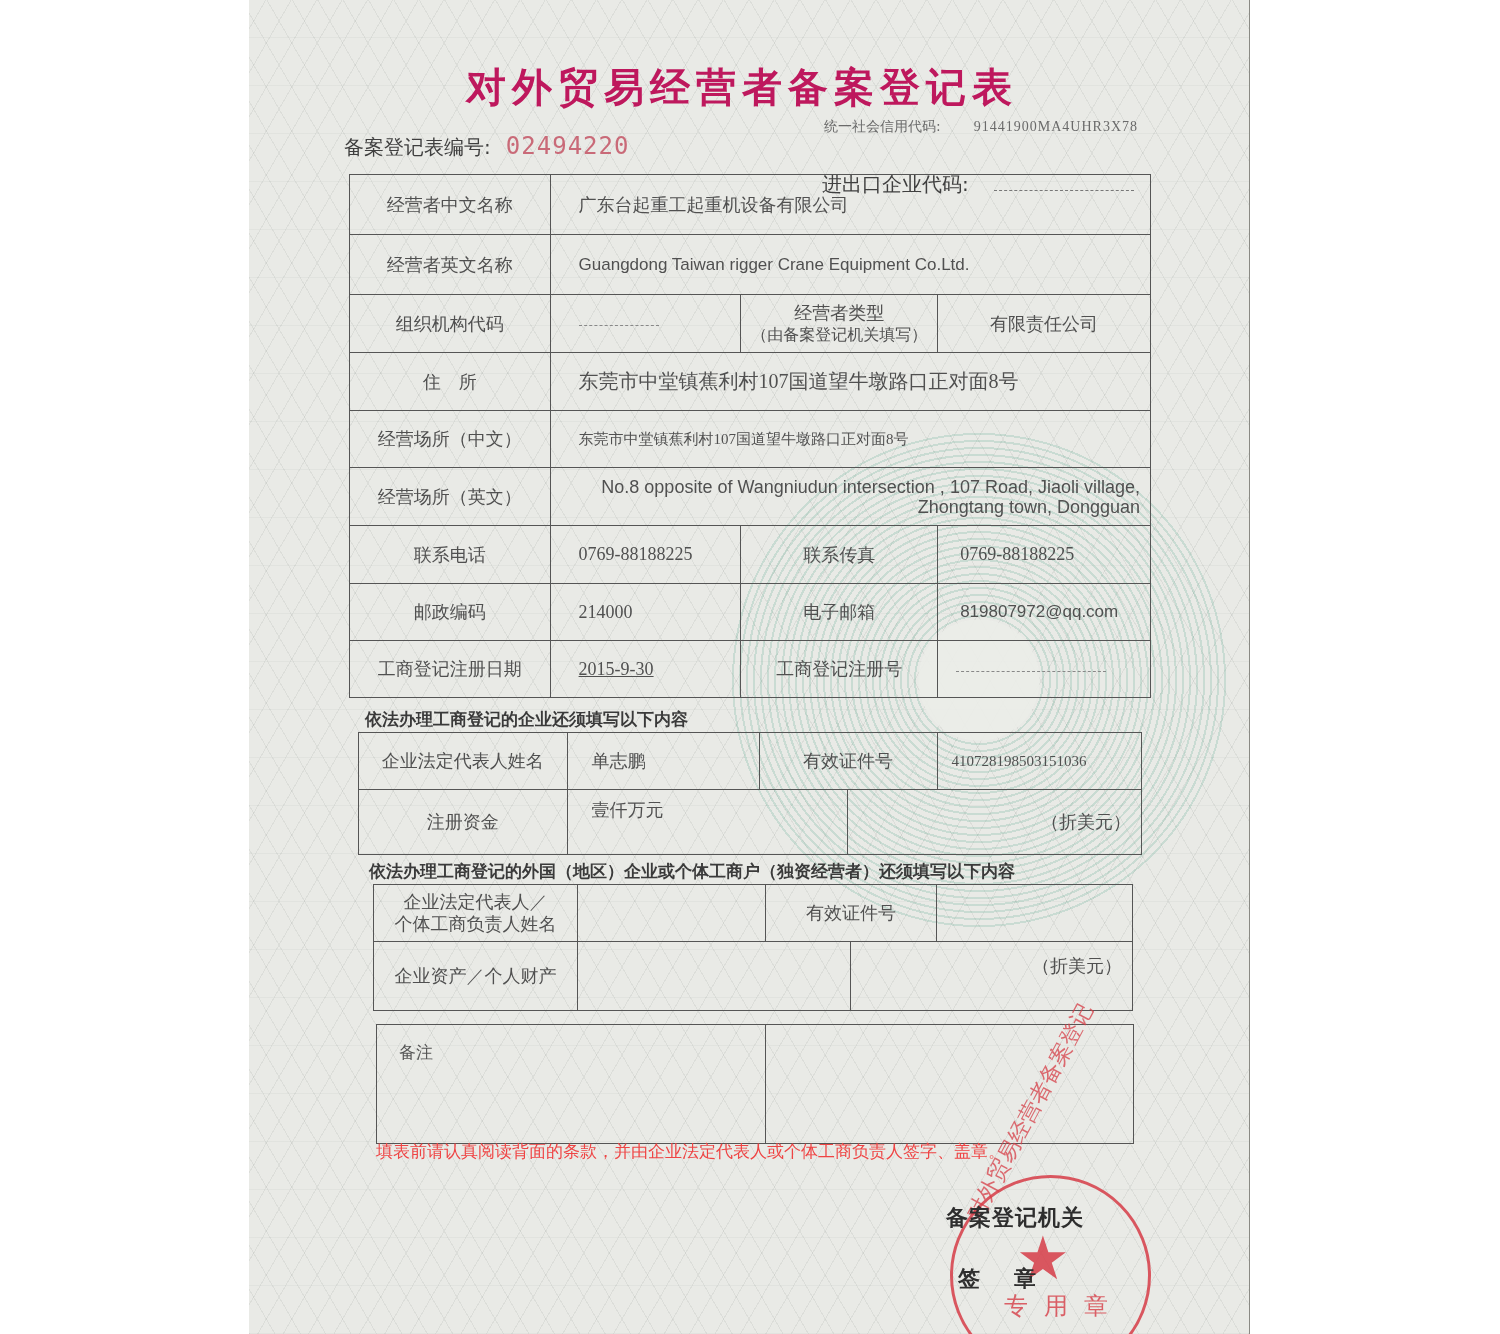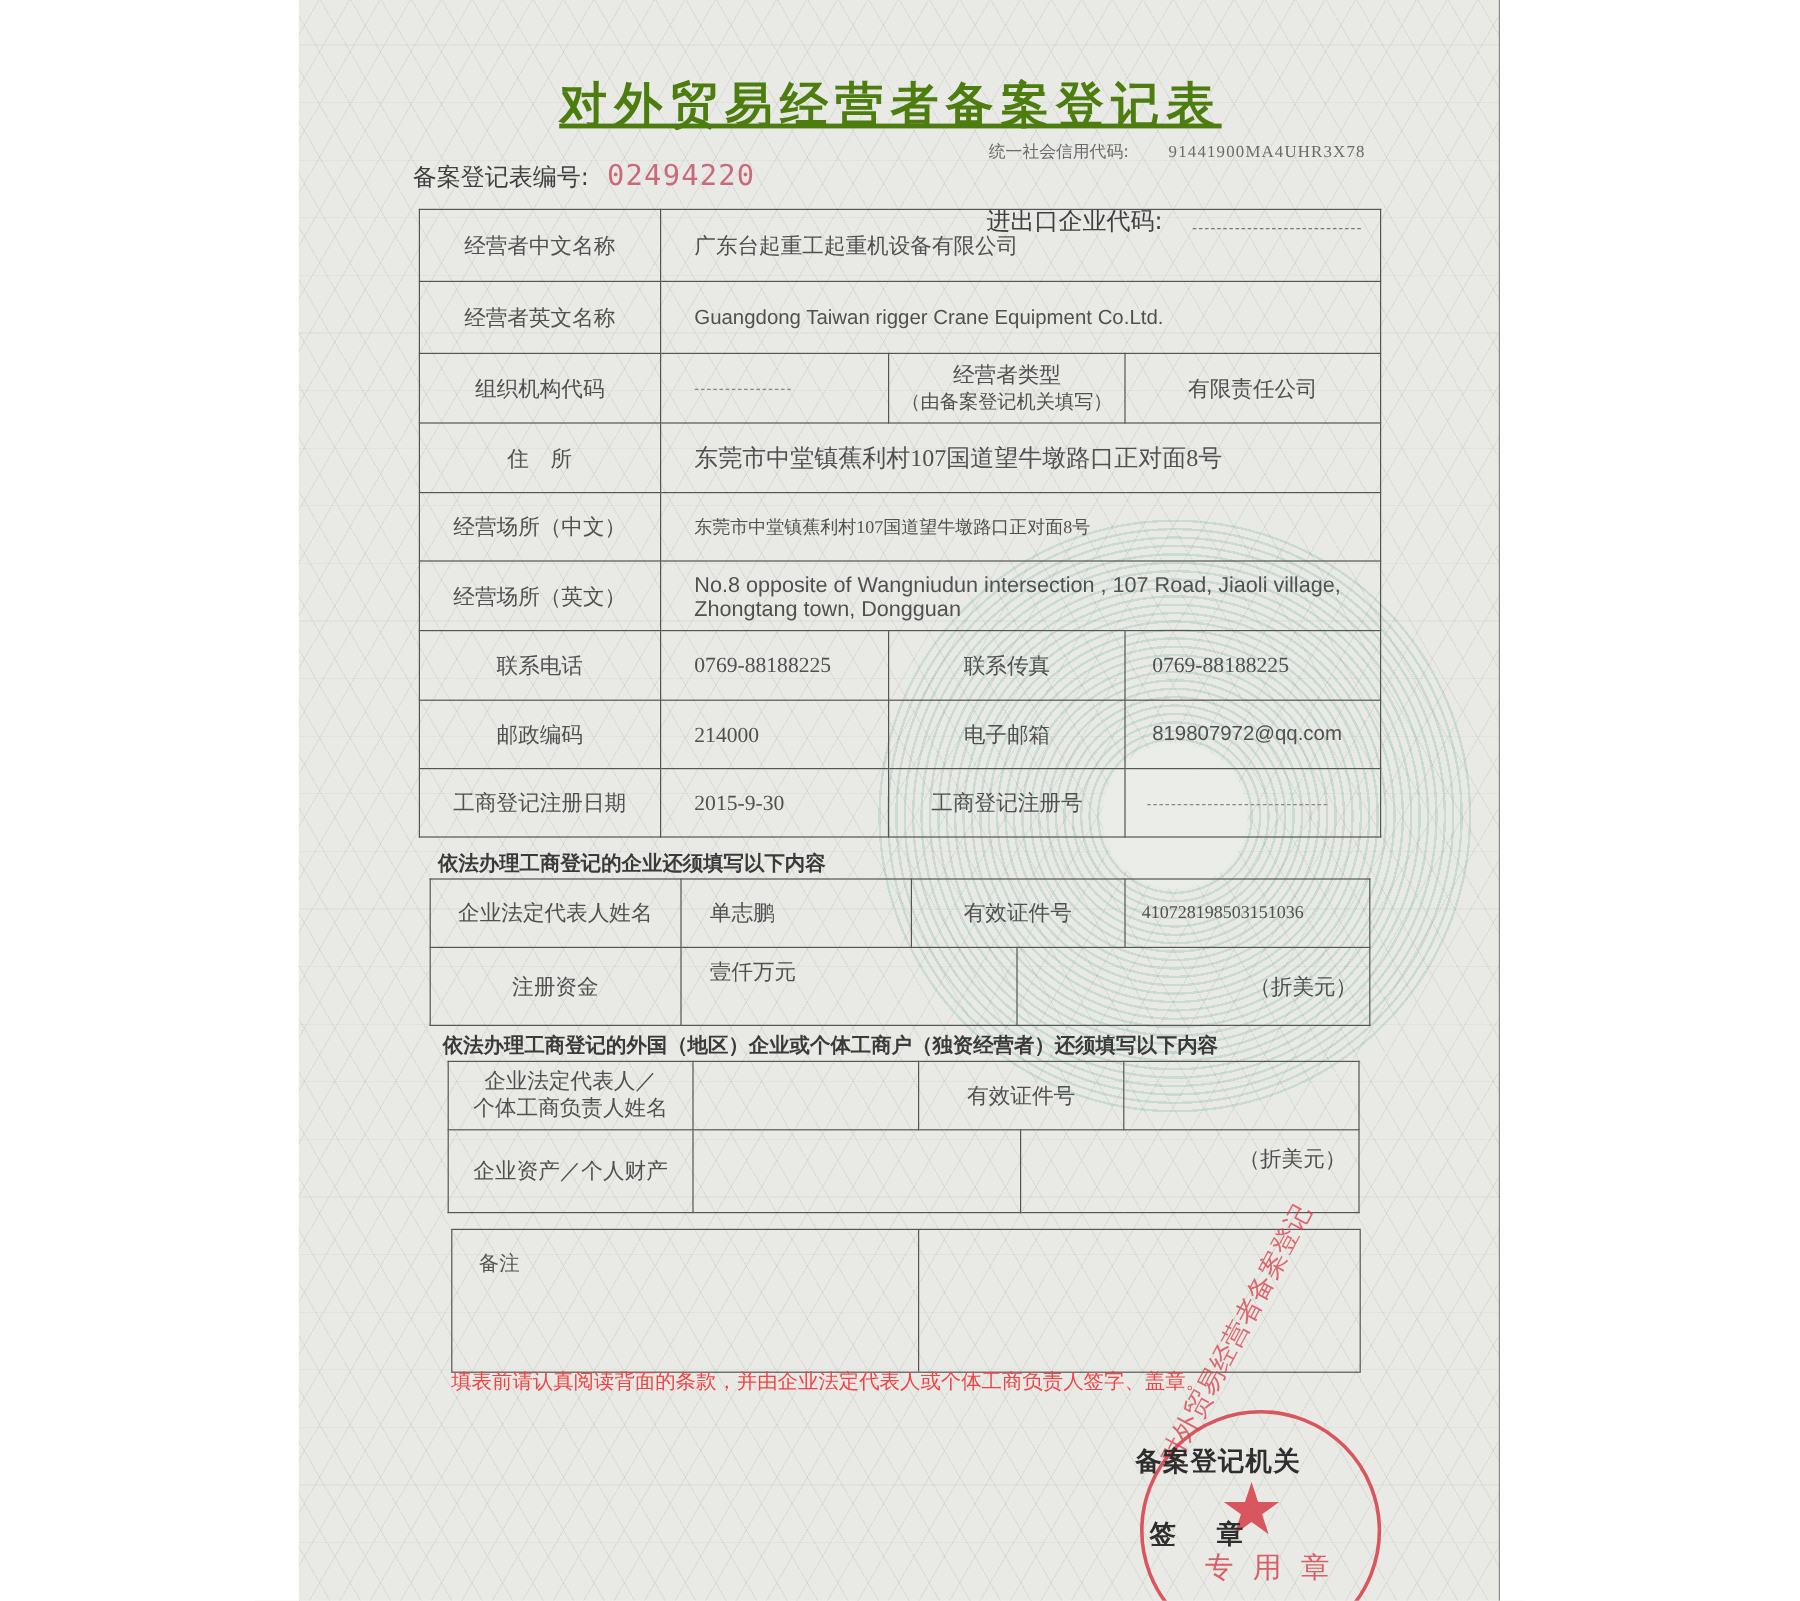--- a/index.html
+++ b/index.html
@@ -22,40 +22,39 @@
   .rosette {
     position: absolute; left: 480px; top: 430px; width: 500px; height: 500px;
     border-radius: 50%;
     background:
       radial-gradient(circle at 50% 50%, #eceee9 0 60px, transparent 61px),
       repeating-radial-gradient(circle at 50% 50%, rgba(70,160,130,0.22) 0 2px, transparent 2px 7px);
     opacity: 0.9;
   }
   .title {
     position: absolute; left: 466px; top: 60px; width: 560px;
-    font-size: 40px; font-weight: bold; letter-spacing: 6px; color: #4d7c0f;
+    font-size: 40px; font-weight: bold; letter-spacing: 6px; color: #be185d;
     white-space: nowrap;
-    text-decoration: underline;
   }
   .hdr { position: absolute; white-space: nowrap; }
   .hdr-label { font-size: 20px; color: #3f3f3f; }
   .hdr-num { font-size: 24px; color: #c96a78; font-family: "DejaVu Sans Mono", monospace; letter-spacing: 1px; }
   .hdr-small { font-size: 14px; color: #6a6a6a; }
   .hdr-code { font-size: 14px; color: #6a6a6a; font-family: "Liberation Serif", serif; letter-spacing: 1px; }
   .hdr-dash { display: inline-block; width: 140px; border-bottom: 1px dashed #777; height: 10px; }
 
   table.form { position: absolute; border-collapse: collapse; }
   table.form td {
     border: 1.5px solid #555; padding: 0 10px; font-size: 18px; color: #505050;
     height: 56px; vertical-align: middle; white-space: nowrap;
   }
   td.lbl { text-align: center; color: #555; }
   td.val { text-align: left; margin-left: 20px; }
   td.ser { font-family: "Liberation Serif", serif; font-size: 19px; color: #5a5a5a; }
-  td.sm { font-size: 15px; white-space: normal; line-height: 20px; color: #4a4a4a; }
+  td.sm { font-size: 15px; white-space: normal; line-height: 20px; color: #4a4a4a; text-align: right; }
   td.right { text-align: right; padding-right: 14px; }
   .dash { display: inline-block; width: 80px; border-bottom: 1px dashed #888; height: 1px; vertical-align: middle; }
   .dash-long { width: 150px; }
   .two-line { line-height: 22px; }
   .section-title {
     position: absolute; font-size: 17px; font-weight: bold; color: #3a3a3a; white-space: nowrap;
   }
   .notice { position: absolute; font-size: 17px; color: #ef4444; white-space: nowrap; left: 376px; top: 1140px; }
   .remarks { position: absolute; left: 376px; top: 1024px; width: 756px; height: 118px; border: 1.5px solid #555; }
   .remarks .divider { position: absolute; left: 388px; top: 0; height: 100%; border-left: 1.5px solid #555; }
@@ -150,21 +149,21 @@
     <td class="val ser" style="padding-left:22px;">0769-88188225</td>
   </tr>
   <tr style="height:56px">
     <td class="lbl">邮政编码</td>
     <td class="val ser" style="padding-left:28px;">214000</td>
     <td class="lbl">电子邮箱</td>
     <td class="val" style="padding-left:22px; font-family:'Liberation Sans',sans-serif; font-size:17px;">819807972@qq.com</td>
   </tr>
   <tr style="height:54px">
     <td class="lbl">工商登记注册日期</td>
-    <td class="val ser" style="padding-left:28px;">2015-9-30</td>
+    <td class="val ser" style="padding-left:28px;text-decoration:underline;">2015-9-30</td>
     <td class="lbl">工商登记注册号</td>
     <td class="val" style="padding-left:18px;"><span class="dash dash-long"></span></td>
   </tr>
 </tbody>
   </table>
 
 <div class="section-title" style="left:365px; top:708px;">依法办理工商登记的企业还须填写以下内容</div>
 
 <table class="form" style="left:358px; top:732px; width:784px;">
   <colgroup>

